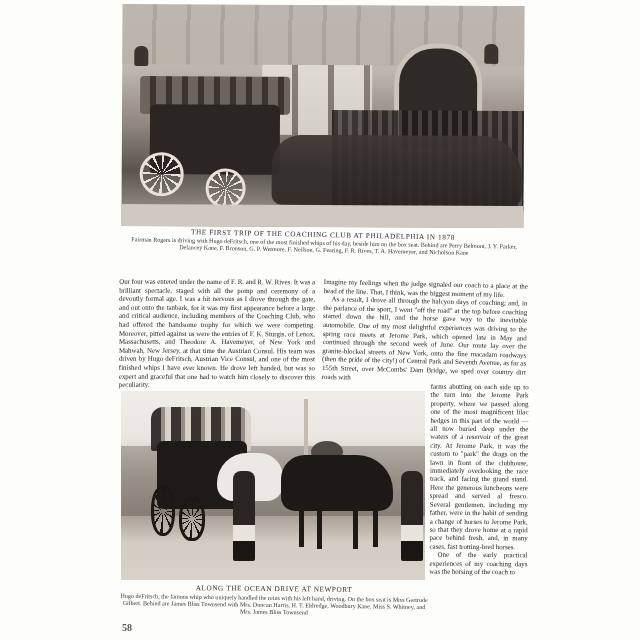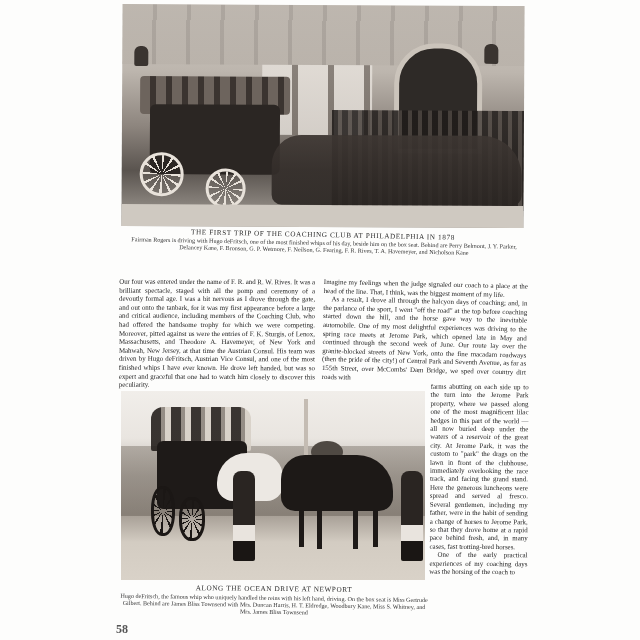--- a/index.html
+++ b/index.html
@@ -160,22 +160,22 @@
     .photo2 .leg { position: absolute; width: 5px; height: 46px; background: #1d1917; }
     .photo2 .groom {
       position: absolute; width: 22px; height: 90px; background: linear-gradient(180deg, #2a2522 0 60%, #e9e4de 60% 78%, #1a1614 78%);
       border-radius: 8px 8px 2px 2px;
     }
     .photo2 .g1 { left: 112px; top: 80px; }
     .photo2 .g2 { left: 280px; top: 80px; }
 
     
     .page-number {
-      position: absolute; left: 116px; top: 622px;
-      font-size: 12px; color: #555; font-weight: bold;
+      position: absolute; left: 122px; top: 622px;
+      font-size: 10px; color: #555; font-weight: bold;
     }
   </style>
 </head>
 <body>
 
 <div class="page">
 
   <div class="photo1">
     <div class="facade"></div>
     <div class="windows"></div>

